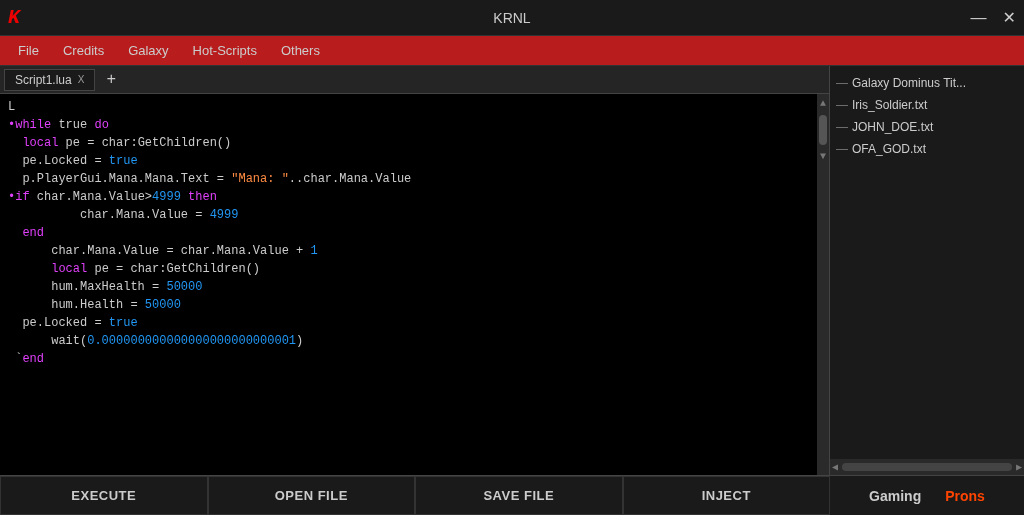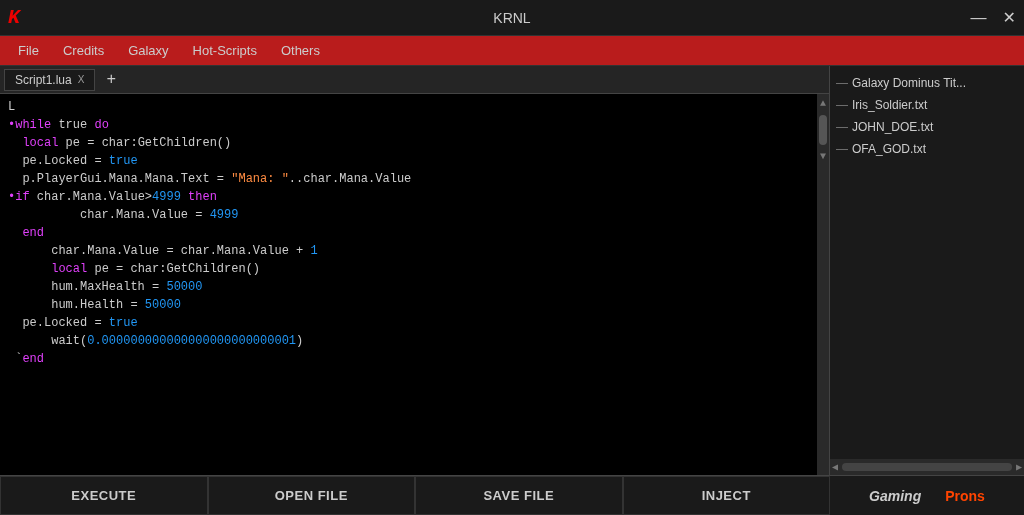--- a/index.html
+++ b/index.html
@@ -238,21 +238,20 @@
       align-items: center;
       justify-content: center;
     }
     .gaming-logo {
       font-size: 14px;
       font-family: Arial, sans-serif;
       font-weight: bold;
     }
     .gaming-logo .gaming {
       color: #ccc;
-      font-style: italic;
     }
     .gaming-logo .prons {
       color: #ff4400;
       margin-left: 24px;
     }
 
     
     .kw-while { color: #e040fb; }
     .kw-local { color: #e040fb; }
     .kw-true { color: #2196f3; }

